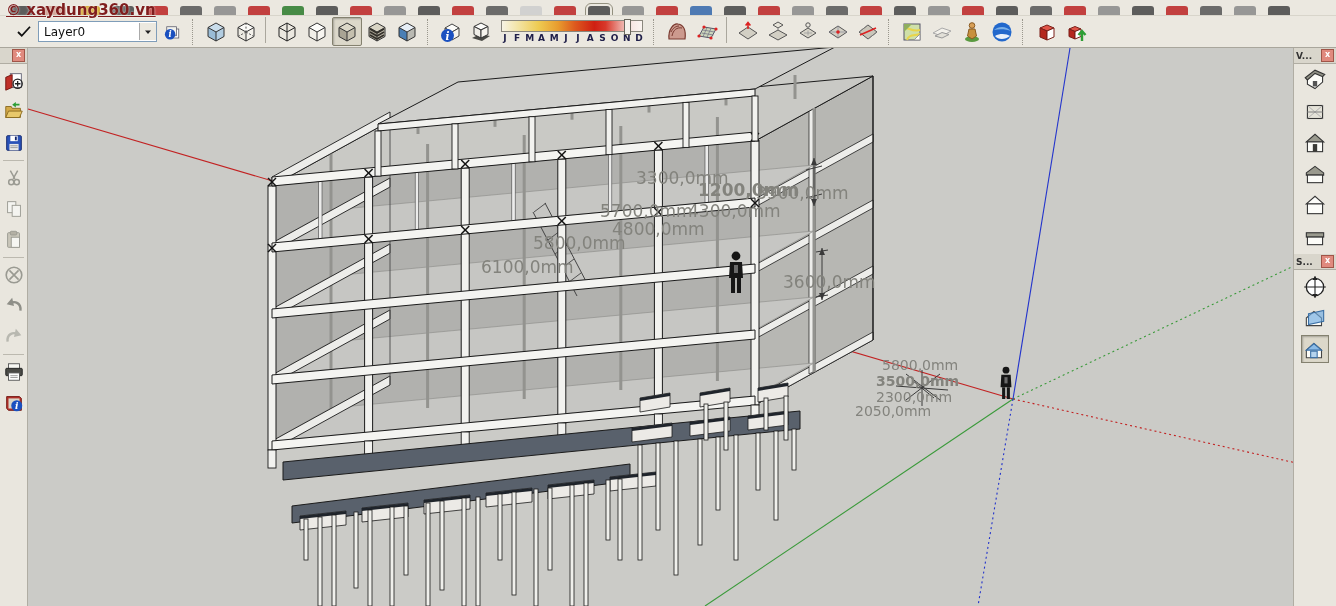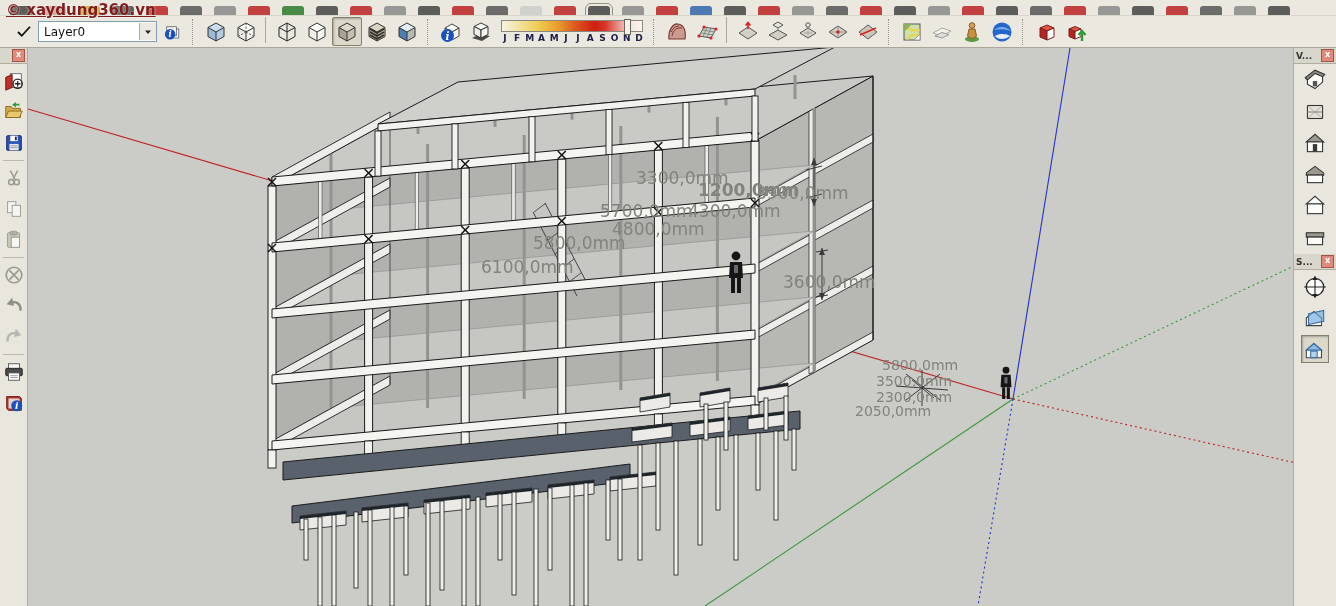--- a/index.html
+++ b/index.html
@@ -243,21 +243,21 @@
     <div class="dimlab" style="left: 636px; top: 168px;">3300,0mm</div>
     <div class="dimlab" style="left: 698px; top: 180px; font-weight: bold;">1200,0mm</div>
     <div class="dimlab" style="left: 756px; top: 183px;">3900,0mm</div>
     <div class="dimlab" style="left: 600px; top: 201px;">5700,0mm</div>
     <div class="dimlab" style="left: 688px; top: 201px;">4300,0mm</div>
     <div class="dimlab" style="left: 612px; top: 219px;">4800,0mm</div>
     <div class="dimlab" style="left: 533px; top: 233px;">5800,0mm</div>
     <div class="dimlab" style="left: 433px; top: 257px; margin-left: 48px;">6100,0mm</div>
     <div class="dimlab" style="left: 783px; top: 272px;">3600,0mm</div>
     <div class="dimlab small" style="left: 882px; top: 357px;">5800,0mm</div>
-    <div class="dimlab small" style="left: 876px; top: 373px;">3500,0mm</div>
+    <div class="dimlab small" style="left: 876px; top: 373px; font-weight: bold;">3500,0mm</div>
     <div class="dimlab small" style="left: 855px; top: 403px;">2050,0mm</div>
     <div class="dimlab small" style="left: 876px; top: 389px;">2300,0mm</div>
   </div>
 
 <div class="toolbar-row" id="row1">
     <div class="stub" style="background: rgb(68, 68, 68);"></div>
     <div class="stub" style="background: rgb(204, 153, 136);"></div>
     <div class="stub" style="background: rgb(212, 160, 23);"></div>
     <div class="stub" style="background: rgb(68, 68, 68);"></div>
     <div class="stub" style="background: rgb(187, 34, 34);"></div>

